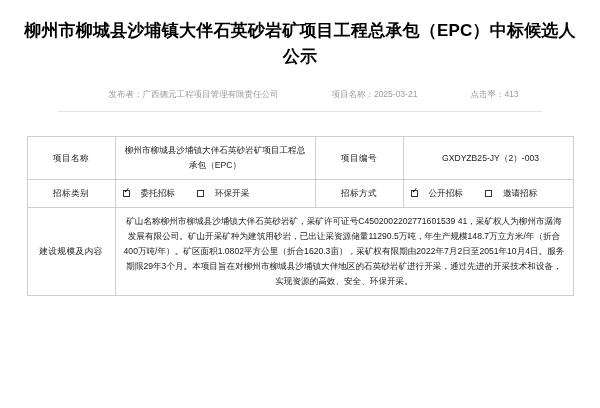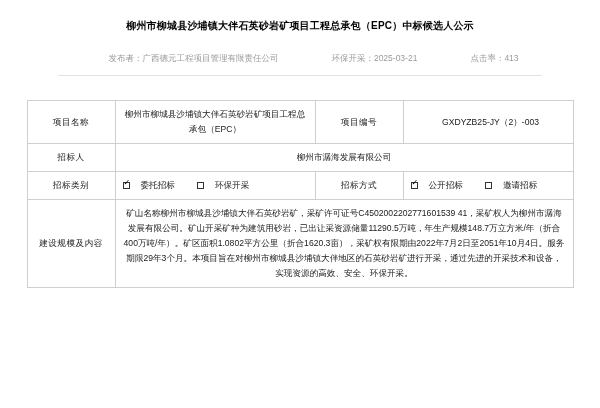--- a/index.html
+++ b/index.html
@@ -16,21 +16,21 @@
   }
   .page {
     width: 600px;
     height: 408px;
     box-sizing: border-box;
     padding: 0 18px;
     position: relative;
   }
   .doc-title {
     text-align: center;
-    font-size: 10px;
+    font-size: 17px;
     font-weight: bold;
     color: #000000;
     line-height: 1.5;
     letter-spacing: 0.2px;
     padding: 18px 6px 0 6px;
   }
   .meta-row {
     display: flex;
     justify-content: center;
     align-items: center;
@@ -117,21 +117,21 @@
 
 <div class="page">
 
   <div class="doc-title">柳州市柳城县沙埔镇大伴石英砂岩矿项目工程总承包（EPC）中标候选人公示</div>
 
   <div class="meta-row">
     <span class="meta-item">
       <span>发布者：</span><span>广西德元工程项目管理有限责任公司</span>
     </span>
     <span class="meta-item">
-      <span>环保开采：</span><span>2025-03-21</span>
+      <span>项目名称：</span><span>2025-03-21</span>
     </span>
     <span class="meta-item">
       <span>点击率：</span><span>413</span>
     </span>
   </div>
 
   <div class="divider"></div>
 
   <table class="info">
     <colgroup>
@@ -139,24 +139,20 @@
       <col style="width:200px">
       <col style="width:88px">
       <col style="width:170px">
     </colgroup>
     <tbody>
       <tr>
         <td class="label">项目名称</td>
         <td class="value">柳州市柳城县沙埔镇大伴石英砂岩矿项目工程总承包（EPC）</td>
         <td class="label">项目编号</td>
         <td class="value center">GXDYZB25-JY（2）-003</td>
-      </tr>
-      <tr>
-        <td class="label">招标人</td>
-        <td class="value" colspan="3">柳州市潺海发展有限公司</td>
       </tr>
       <tr>
         <td class="label">招标类别</td>
         <td class="value">
           <span class="checkline">
             <span class="chk">
               <span class="box checked"></span>
               <span>委托招标</span>
             </span>
             <span class="chk">

